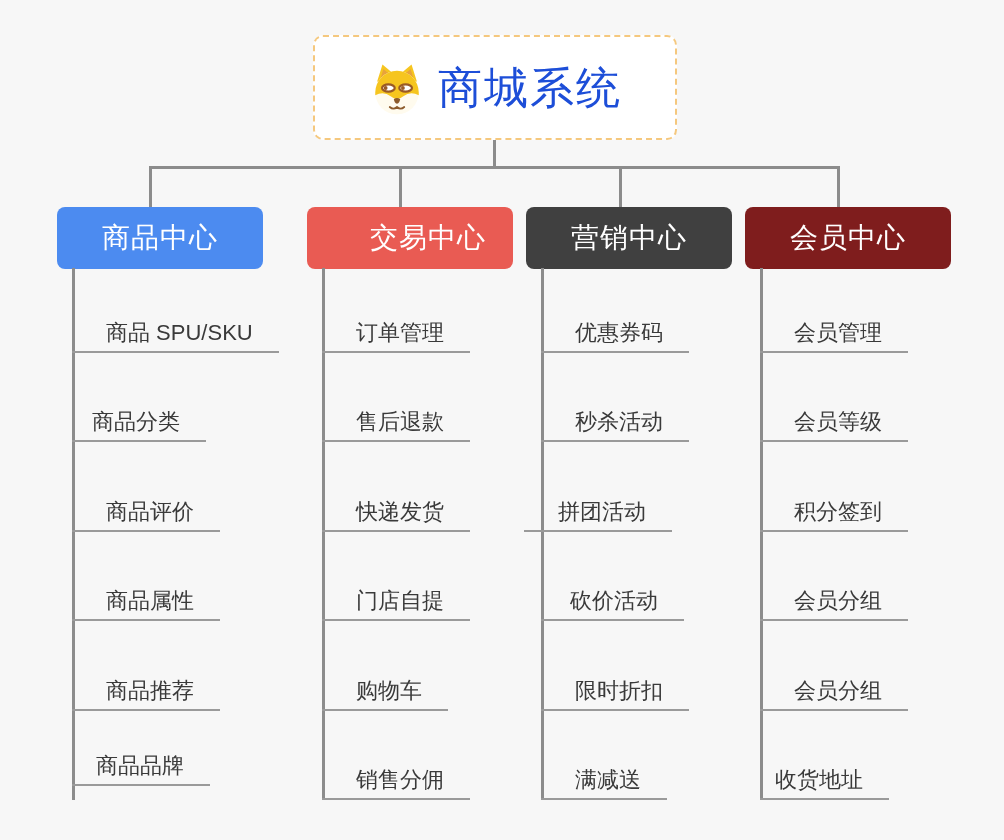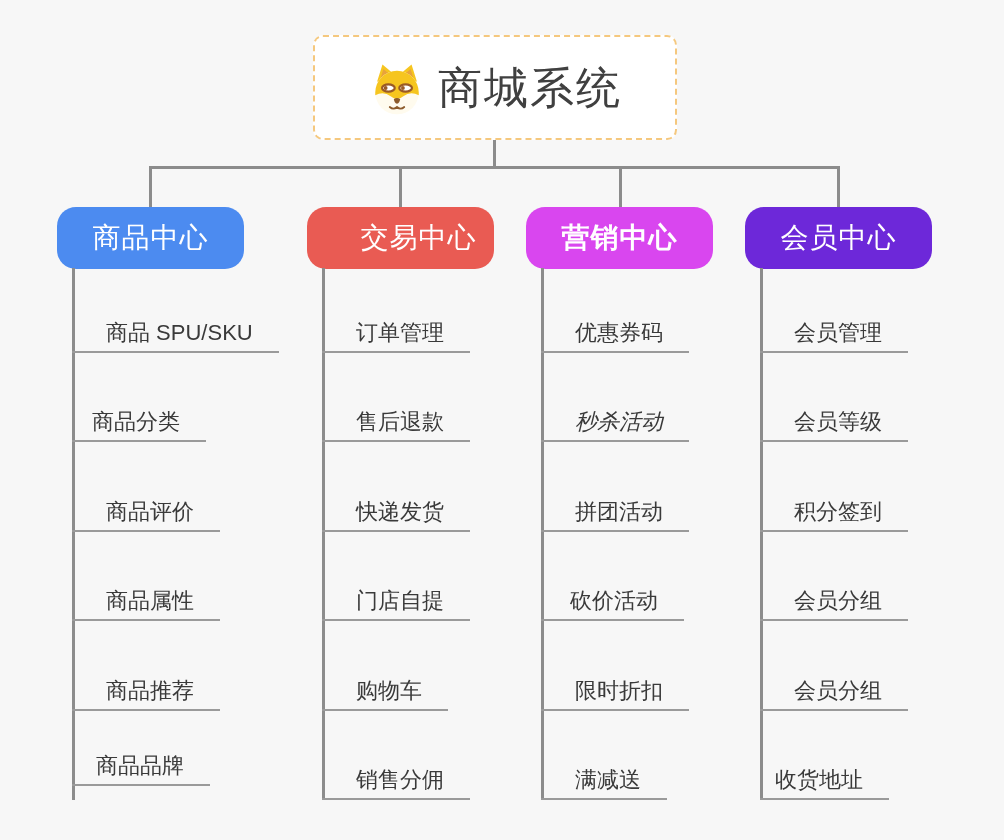--- a/index.html
+++ b/index.html
@@ -27,36 +27,36 @@
     background:#FFFFFF;
     border:2px dashed #F5C87E;
     border-radius:10px;
     display:flex;align-items:center;justify-content:center;
     gap:12px;
     cursor:pointer;
   }
   .root-title{
     font-size:44px;
     letter-spacing:2px;
-    color:#404040;
+    color:#1d4ed8;
     line-height:1;
     white-space:nowrap;
   }
   .dog-icon{width:58px;height:56px;flex:0 0 auto;}
   
   .v-line,.h-line{position:absolute;background:var(--line);}
   .root-drop{left:493px;top:140px;width:3px;height:29px;}
   .bus{left:150px;top:166px;width:690px;height:3px;}
   .drop{width:3px;top:166px;height:42px;}
   .trunk{width:3px;top:268px;height:532px;}
   
   .branch-node{
     position:absolute;
-    top:207px;width:187px;height:62px;
-    border-radius:19px;
+    top:207px;width:206px;height:62px;
+    border-radius:8px;
     color:#FFFFFF;
     font-size:28px;
     letter-spacing:1px;
     display:flex;align-items:center;justify-content:center;
     cursor:pointer;
     white-space:nowrap;
   }
   
   .leaf-node{
     position:absolute;
@@ -113,30 +113,30 @@
       <div class="v-line drop" style="left: 399px;"></div>
       <div class="branch-node" style="left: 307px; background: rgb(233, 91, 83); padding-left: 36px;">交易中心</div>
       <div class="v-line trunk" style="left: 322px;"></div>
       <div class="leaf-node" style="left: 322px; top: 315px; text-align: center;">订单管理</div>
       <div class="leaf-node" style="left: 322px; top: 404px;">售后退款</div>
       <div class="leaf-node" style="left: 322px; top: 494px;">快递发货</div>
       <div class="leaf-node" style="left: 322px; top: 583px;">门店自提</div>
       <div class="leaf-node" style="left: 322px; top: 673px;">购物车</div>
       <div class="leaf-node" style="left: 322px; top: 762px;">销售分佣</div>
       <div class="v-line drop" style="left: 619px;"></div>
-      <div class="branch-node" style="left: 526px; background: #d946ef; font-weight: bold;">营销中心</div>
+      <div class="branch-node" style="left: 526px; background: #404040;">营销中心</div>
       <div class="v-line trunk" style="left: 541px;"></div>
       <div class="leaf-node" style="left: 541px; top: 315px;">优惠券码</div>
-      <div class="leaf-node" style="left: 541px; top: 404px; font-style: italic;">秒杀活动</div>
-      <div class="leaf-node" style="left: 541px; top: 494px;">拼团活动</div>
+      <div class="leaf-node" style="left: 541px; top: 404px;">秒杀活动</div>
+      <div class="leaf-node" style="left: 524px; top: 494px;">拼团活动</div>
       <div class="leaf-node" style="left: 541px; top: 583px; padding-left: 29px;">砍价活动</div>
       <div class="leaf-node" style="left: 541px; top: 673px;">限时折扣</div>
       <div class="leaf-node" style="left: 541px; top: 762px;">满减送</div>
       <div class="v-line drop" style="left: 837px;"></div>
-      <div class="branch-node" style="left: 745px; background: #6d28d9;">会员中心</div>
+      <div class="branch-node" style="left: 745px; background: #7f1d1d;">会员中心</div>
       <div class="v-line trunk" style="left: 760px;"></div>
       <div class="leaf-node" style="left: 760px; top: 315px;">会员管理</div>
       <div class="leaf-node" style="left: 760px; top: 404px;">会员等级</div>
       <div class="leaf-node" style="left: 760px; top: 494px;">积分签到</div>
       <div class="leaf-node" style="left: 760px; top: 583px;">会员分组</div>
       <div class="leaf-node" style="left: 760px; top: 673px;">会员分组</div>
       <div class="leaf-node" style="left: 760px; top: 762px; padding-left: 15px;">收货地址</div>
     </div>
 </div>
 

